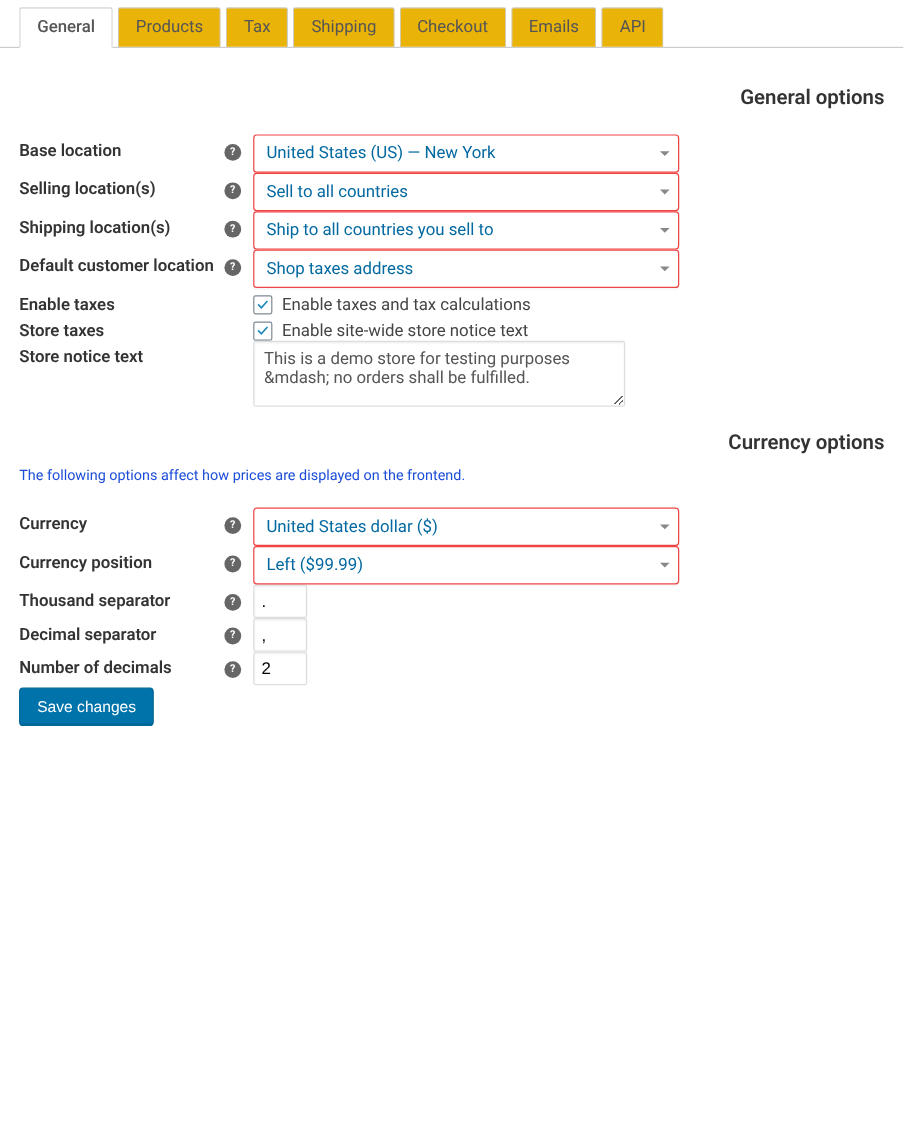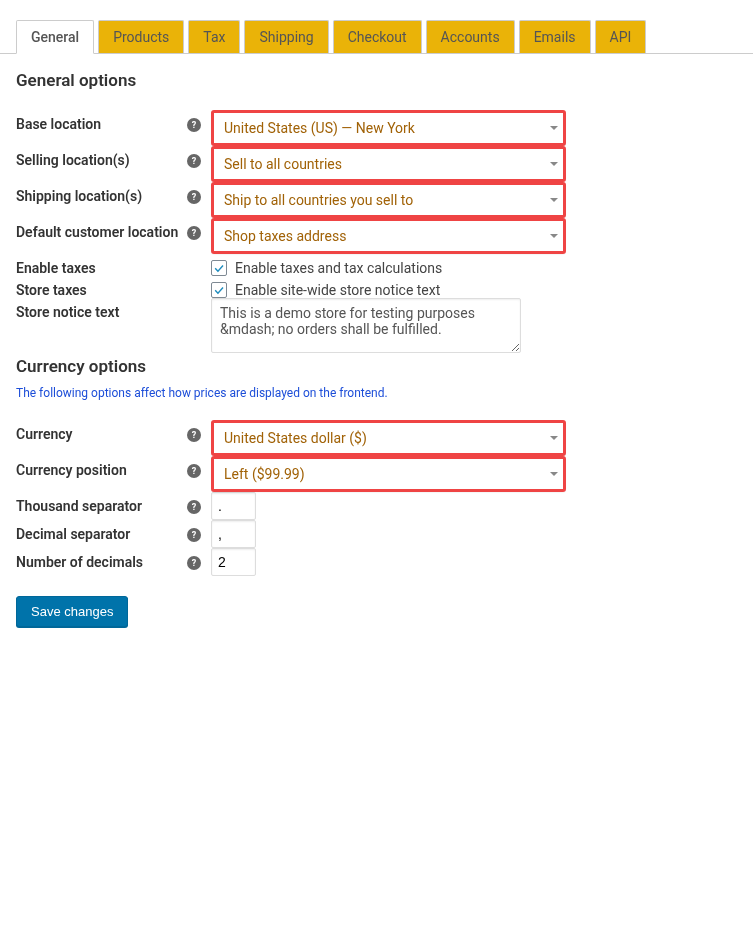--- a/index.html
+++ b/index.html
@@ -8,21 +8,21 @@
       font-size: 13px;
       color: #444;
       background: #fff;
       padding: 0;
       width: 753px;
     }
     .tabs {
       display: flex;
       border-bottom: 1px solid #ccc;
       padding-left: 16px;
-      padding-top: 20px;
+      padding-top: 6px;
     }
     .tab {
       padding: 8px 14px;
       background: #eab308;
       border: 1px solid #ccc;
       border-bottom: none;
       margin-right: 4px;
       color: #555;
       font-size: 14px;
       cursor: pointer;
@@ -36,21 +36,22 @@
       font-weight: 500;
     }
     .content {
       padding: 16px;
     }
     h2 {
       font-size: 17px;
       font-weight: 600;
       color: #333;
       margin-bottom: 20px;
-      margin-top: 0;
+      margin-top: 16px;
+      text-align: right;
     }
     .section-desc {
       font-size: 12px;
       color: #1d4ed8;
       margin-top: -10px;
       margin-bottom: 20px;
     }
     .form-row {
       display: flex;
       align-items: flex-start;
@@ -84,25 +85,25 @@
       flex: 1;
       max-width: 365px;
     }
     .select-wrapper {
       position: relative;
       width: 355px;
     }
     .select {
       width: 100%;
       padding: 7px 30px 7px 10px;
-      border: 3px solid #ef4444;
+      border: 1px solid #ef4444;
       border-radius: 3px;
       background: #fff;
       font-size: 14px;
-      color: #a16207;
+      color: #0369a1;
       cursor: pointer;
       box-shadow: 0 1px 1px rgba(0,0,0,0.04);
       appearance: none;
     }
     .select-arrow {
       position: absolute;
       right: 8px;
       top: 50%;
       transform: translateY(-50%);
       width: 0;
@@ -171,33 +172,32 @@
     }
     .save-button {
       background: #0073aa;
       border: 1px solid #006799;
       color: #fff;
       padding: 7px 14px;
       font-size: 13px;
       border-radius: 3px;
       cursor: pointer;
       box-shadow: 0 1px 0 #006799;
-      margin-top: 20px;
+      margin-top: 2px;
     }
   </style>
 </head>
 <body>
 
 <div class="tabs">
   <div class="tab active">General</div>
   <div class="tab">Products</div>
   <div class="tab">Tax</div>
   <div class="tab">Shipping</div>
   <div class="tab">Checkout</div>
-  <div class="tab">Accounts</div>
   <div class="tab">Emails</div>
   <div class="tab">API</div>
 </div>
 
 <div class="content">
 
   <h2>General options</h2>
 
   <div class="form-row">
     <div class="form-label">

